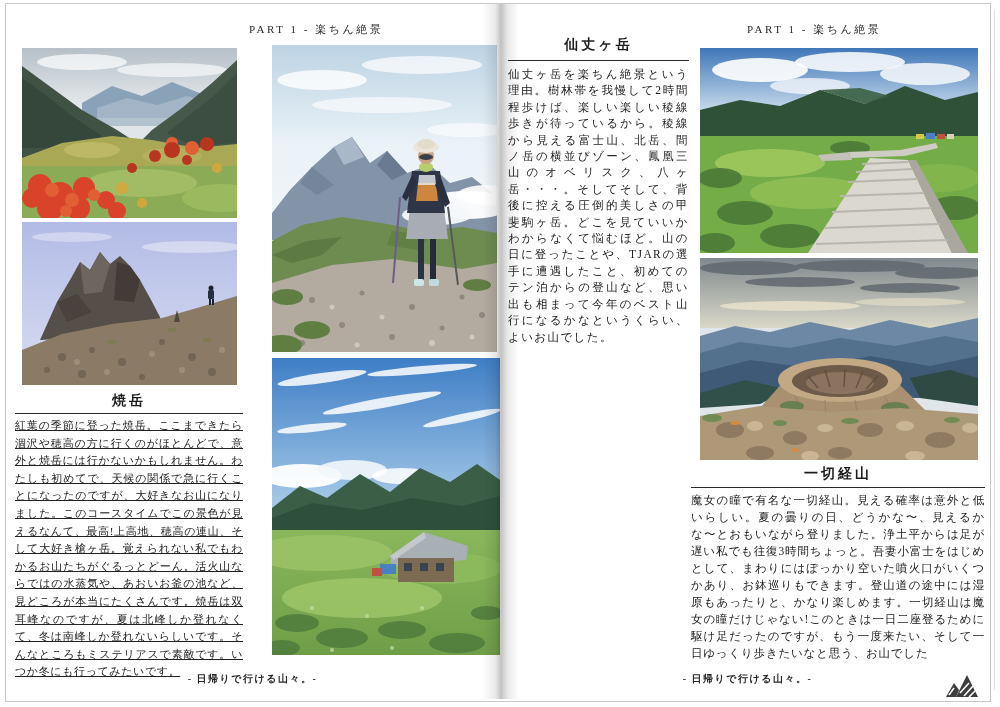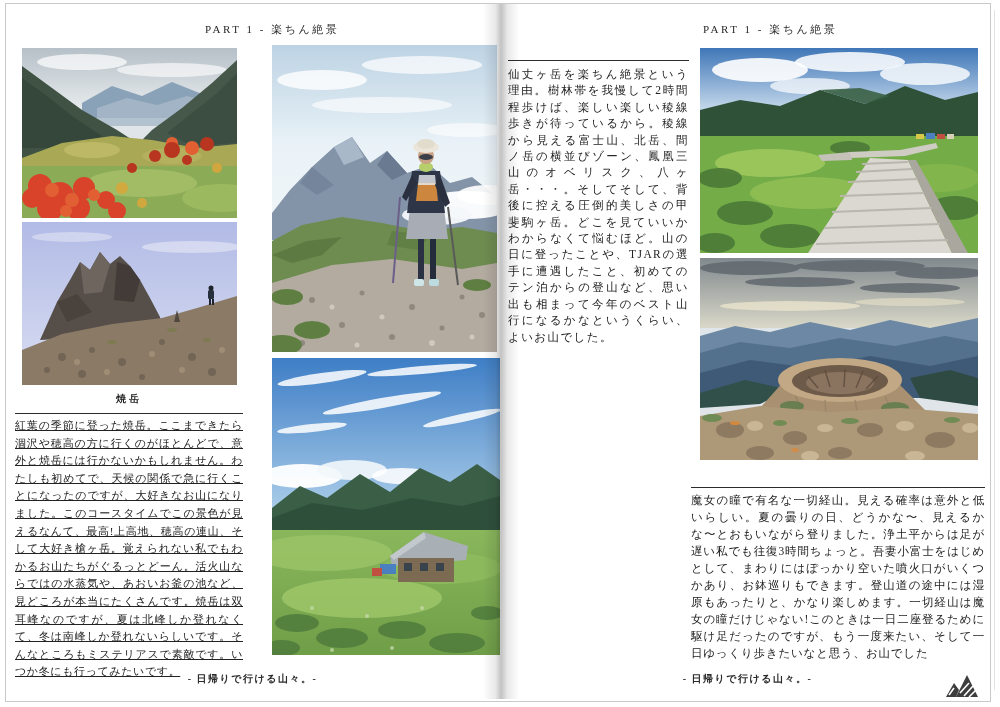--- a/index.html
+++ b/index.html
@@ -1,23 +1,23 @@
 <!DOCTYPE html>
 <html><head>
 <meta charset="utf-8">
 <style>
   html,body{margin:0;padding:0;background:#fbfbfb;}
   #spread{position:relative;width:1000px;height:707px;background:#ffffff;overflow:hidden;
           font-family:"Liberation Serif","DejaVu Serif",serif;color:#1f1f1f;}
   .frame{position:absolute;left:5px;top:3px;width:984px;height:697px;border:1px solid #c9c9c9;pointer-events:none;}
   .edge-line{position:absolute;left:994px;top:10px;width:1px;height:680px;background:#e2e2e2;}
-  .hdr{position:absolute;font-size:11px;letter-spacing:2.5px;color:#2a2a2a;white-space:nowrap;}
+  .hdr{position:absolute;font-size:11px;letter-spacing:2.5px;color:#2a2a2a;white-space:nowrap;margin-left:44px;}
   .photo{position:absolute;overflow:hidden;background:#dfe5e8;}
   .photo svg{display:block;width:100%;height:100%;}
-  .sec-title{position:absolute;text-align:center;font-size:10px;font-weight:600;letter-spacing:3px;color:#1c1c1c;}
+  .sec-title{position:absolute;text-align:center;font-size:14px;font-weight:600;letter-spacing:3px;color:#1c1c1c;}
   .rule{position:absolute;height:1px;background:#2b2b2b;}
   .bodytxt{position:absolute;text-align:justify;word-break:break-all;color:#222;}
   .txt-yake{left:15px;top:417px;width:228px;font-size:11px;line-height:17.6px;letter-spacing:0.6px;text-decoration:underline;}
   .txt-senjo{left:508px;top:66px;width:181px;font-size:11.5px;line-height:16.4px;letter-spacing:1.4px;}
   .txt-issai{left:691px;top:492px;width:294px;font-size:11.5px;line-height:17px;letter-spacing:0.8px;}
   .footer{position:absolute;font-size:10px;letter-spacing:1.5px;color:#2a2a2a;white-space:nowrap;font-weight:bold;}
   .credit{position:absolute;left:828px;top:684px;width:110px;text-align:right;font-size:10px;letter-spacing:0.5px;
           color:#a3a3a3;font-family:"Liberation Sans","DejaVu Sans",sans-serif;margin-top:30px;}
   .logo{position:absolute;left:945px;top:671px;width:34px;height:28px;}
   .fold{position:absolute;left:483px;top:4px;width:36px;height:695px;pointer-events:none;z-index:50;
@@ -265,20 +265,21 @@
         <rect x="148" y="205" width="8" height="8" fill="#39434e"></rect>
         <rect x="164" y="205" width="8" height="8" fill="#39434e"></rect>
         <rect x="108" y="206" width="16" height="10" fill="#4a7fc0"></rect>
         <rect x="100" y="210" width="10" height="8" fill="#c05040"></rect>
       </g>
     </svg>
   </div>
 
   <div class="footer" style="left:160px;top:672px;width:185px;text-align:center;">- 日帰りで行ける山々。-</div>
 
+  <div class="sec-title" style="left:508px;top:36px;width:181px;font-size:14px;">仙丈ヶ岳</div>
   <div class="rule" style="left:508px;top:60px;width:181px;"></div>
   <div class="bodytxt txt-senjo">仙丈ヶ岳を楽ちん絶景という理由。樹林帯を我慢して2時間程歩けば、楽しい楽しい稜線歩きが待っているから。稜線から見える富士山、北岳、間ノ岳の横並びゾーン、鳳凰三山のオベリスク、八ヶ岳・・・。そしてそして、背後に控える圧倒的美しさの甲斐駒ヶ岳。どこを見ていいかわからなくて悩むほど。山の日に登ったことや、TJARの選手に遭遇したこと、初めてのテン泊からの登山など、思い出も相まって今年のベスト山行になるかなというくらい、よいお山でした。</div>
 
   <div class="photo" style="left:700px;top:48px;width:278px;height:205px;">
     <svg viewBox="0 0 278 205" preserveAspectRatio="none">
       <defs>
         <linearGradient id="skyE" x1="0" y1="0" x2="0" y2="1">
           <stop offset="0" stop-color="#4077b8"></stop>
             <stop offset="1" stop-color="#d7e6f2"></stop>
         </linearGradient>
@@ -391,20 +392,21 @@
         <ellipse cx="12" cy="160" rx="10" ry="4"></ellipse>
           <ellipse cx="150" cy="163" rx="9" ry="3"></ellipse>
         <ellipse cx="252" cy="162" rx="8" ry="3"></ellipse>
           <ellipse cx="80" cy="165" rx="7" ry="3"></ellipse>
       </g>
       <ellipse cx="35" cy="165" rx="5" ry="2" fill="#d88a3c" opacity="0.9"></ellipse>
       <ellipse cx="95" cy="192" rx="4" ry="2" fill="#d88a3c" opacity="0.8"></ellipse>
     </svg>
   </div>
 
+  <div class="sec-title" style="left:691px;top:465px;width:294px;">一切経山</div>
   <div class="rule" style="left:691px;top:487px;width:294px;"></div>
   <div class="bodytxt txt-issai">魔女の瞳で有名な一切経山。見える確率は意外と低いらしい。夏の曇りの日、どうかな〜、見えるかな〜とおもいながら登りました。浄土平からは足が遅い私でも往復3時間ちょっと。吾妻小富士をはじめとして、まわりにはぽっかり空いた噴火口がいくつかあり、お鉢巡りもできます。登山道の途中には湿原もあったりと、かなり楽しめます。一切経山は魔女の瞳だけじゃない!このときは一日二座登るために駆け足だったのですが、もう一度来たい、そして一日ゆっくり歩きたいなと思う、お山でした</div>
 
   <div class="footer" style="left:655px;top:672px;width:185px;text-align:center;">- 日帰りで行ける山々。-</div>
   <div class="credit">@mine_yama.31</div>
   <div class="logo">
     <svg viewBox="0 0 34 28">
       <polygon points="1,26 9,12 14,19 11,26" fill="#3d3d3d"></polygon>
       <polygon points="11,26 22,4 33,26" fill="#3d3d3d"></polygon>
       <g stroke="#ffffff" stroke-width="1.6">

